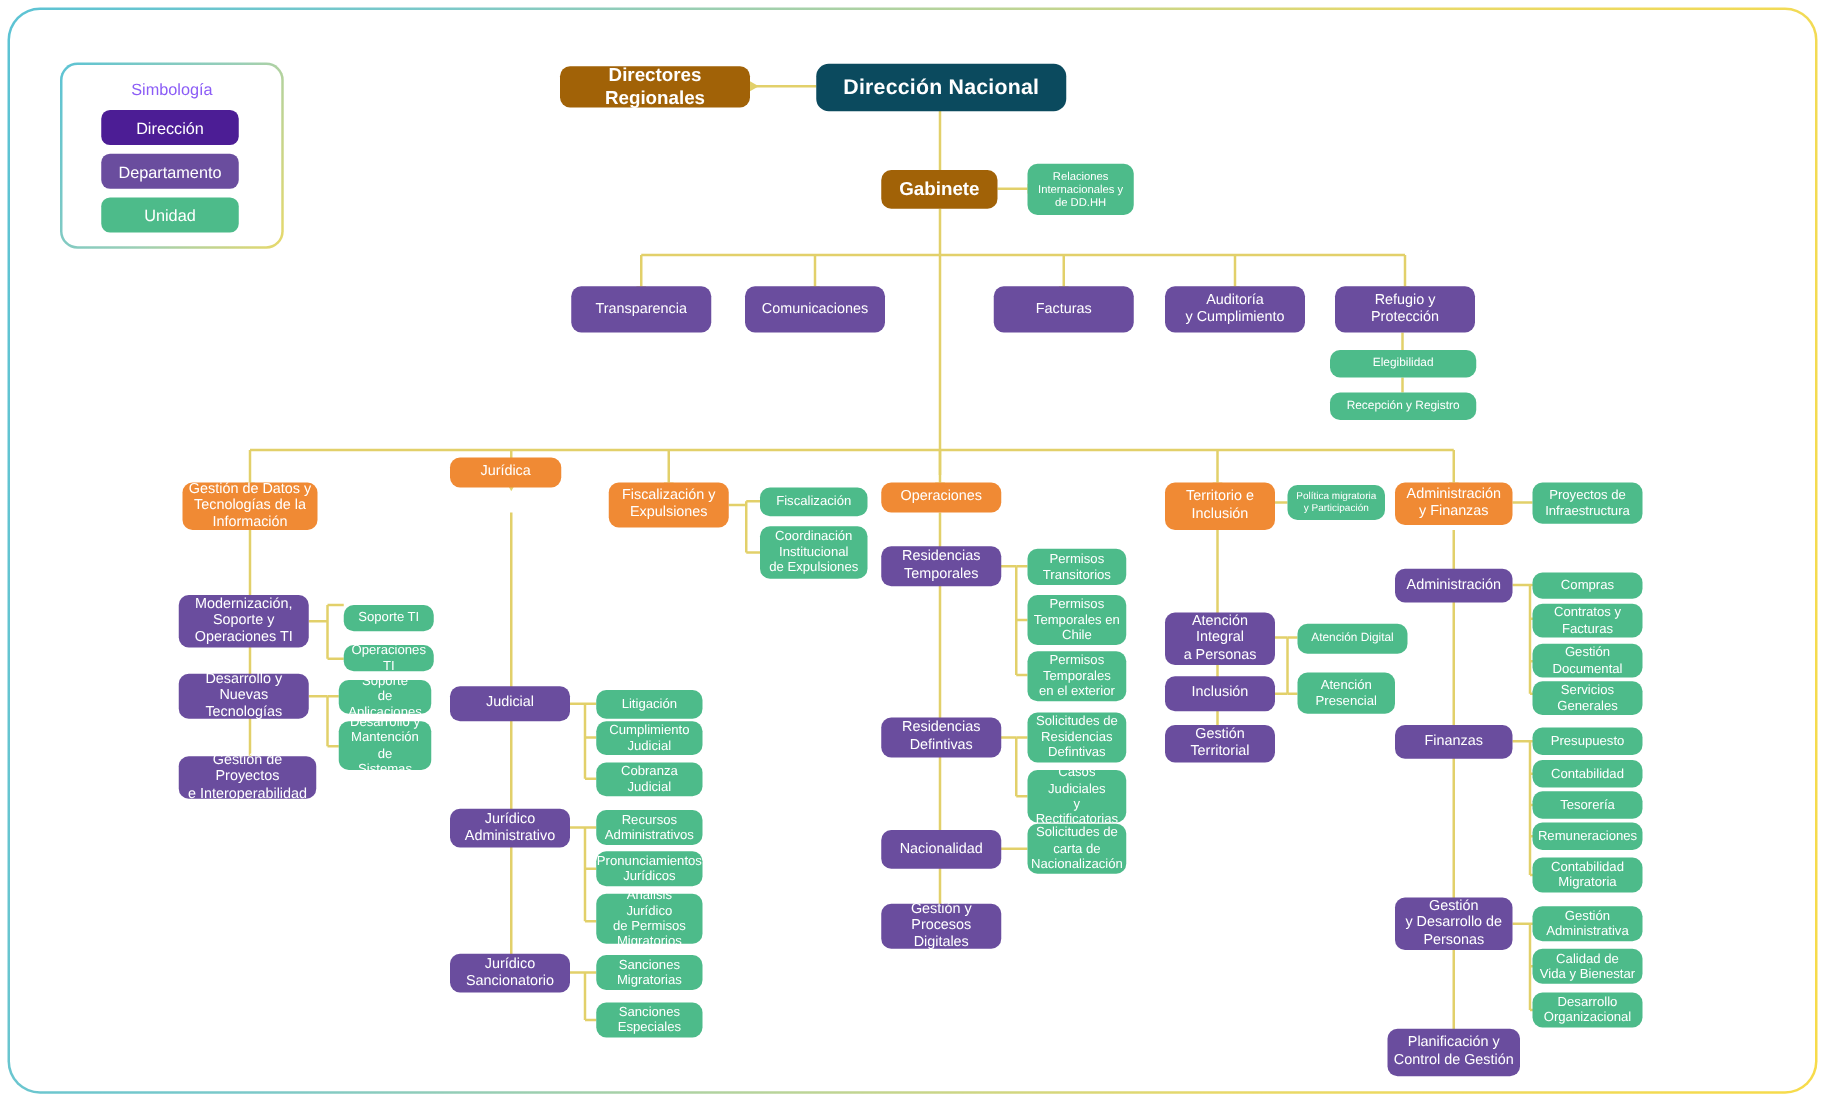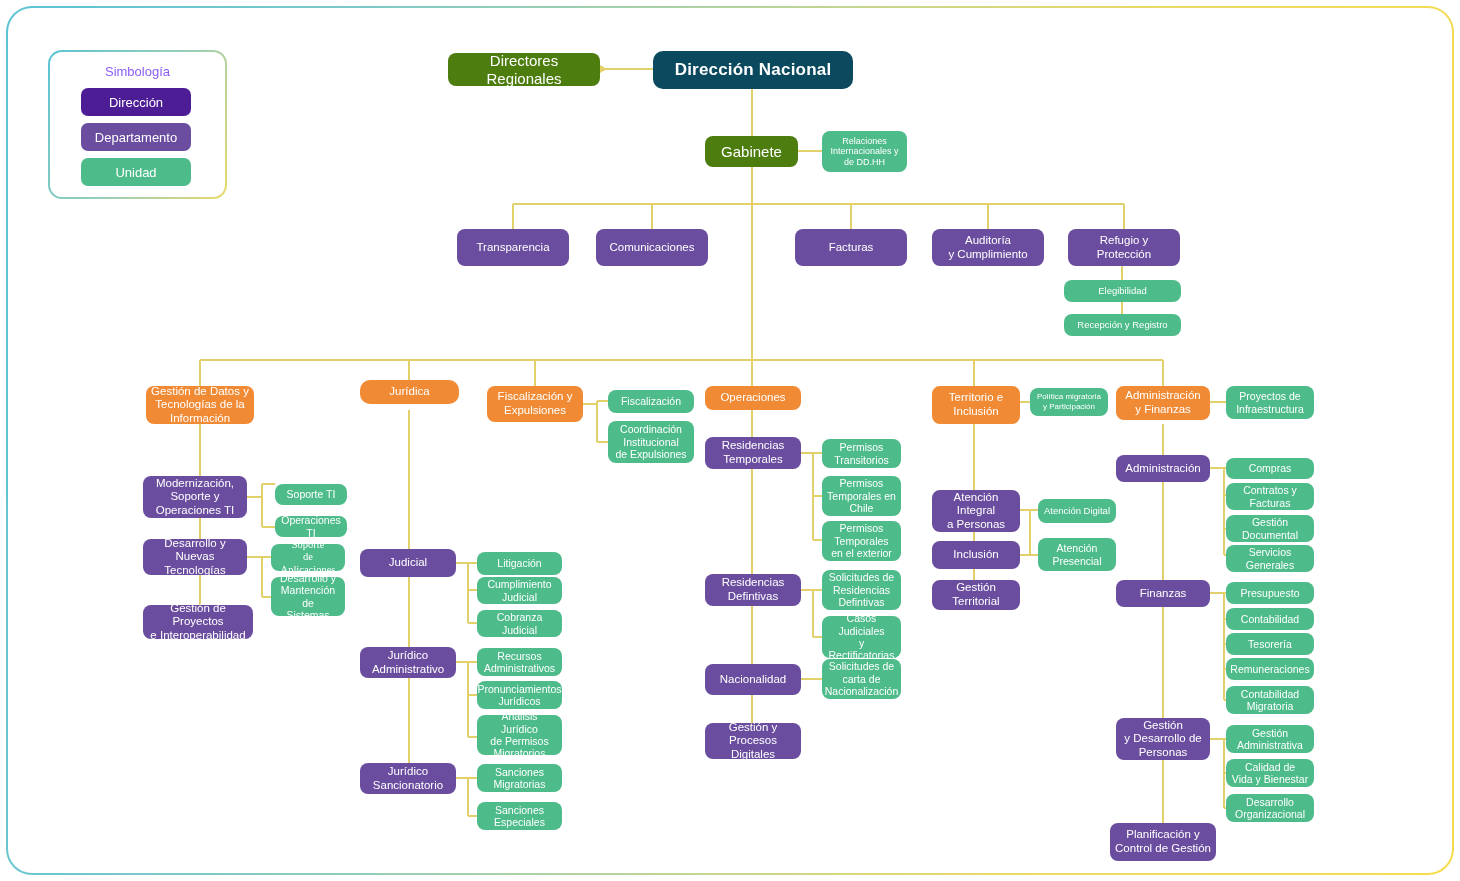--- a/index.html
+++ b/index.html
@@ -23,21 +23,21 @@
   #canvas{position:absolute;left:0;top:0;width:1460px;height:881px;}
   #wires{position:absolute;left:0;top:0;width:1460px;height:881px;pointer-events:none;}
 
   .node{
     position:absolute;box-sizing:border-box;
     display:flex;align-items:center;justify-content:center;text-align:center;
     border-radius:8px;color:#ffffff;line-height:1.18;
     padding:3px 5px;white-space:pre-line;
   }
   .n-root{background:#0b4a5e;font-weight:bold;font-size:17px;border-radius:10px;letter-spacing:.2px;}
-  .n-cyan{background:#4d7c0f;font-size:15px;}
+  .n-cyan{background:#a16207;font-size:15px;font-weight:bold;}
   .n-dir{background:#f08a34;font-size:11.5px;}
   .n-dept{background:#6a4d9e;font-size:11.5px;}
   .n-unit{background:#4dbb8a;font-size:10.5px;}
   .n-unit-sm{background:#4dbb8a;font-size:8px;line-height:1.22;}
   #legend-box{position:absolute;left:48px;top:50px;width:175px;height:145px;
     border-radius:14px;padding:2px;
     background:linear-gradient(120deg,#5cc3d4 0%,#9bcfb6 55%,#e8d96a 100%);}
   #legend-inner{position:absolute;left:2px;top:2px;right:2px;bottom:2px;border-radius:12px;background:#fff;}
   .legend-title{position:absolute;left:0;right:0;top:12px;text-align:center;
     font-size:13px;color:#8b5cf6;}
@@ -206,29 +206,29 @@
     <div class="node n-dir" style="left:146px;top:386px;width:108px;height:38px;">Gestión de Datos y
 Tecnologías de la
 Información</div>
     <div class="node n-dept" style="left:143px;top:476px;width:104px;height:42px;">Modernización,
 Soporte y
 Operaciones TI</div>
     <div class="node n-unit" style="left:275px;top:484px;width:72px;height:21px;">Soporte TI</div>
     <div class="node n-unit" style="left:275px;top:516px;width:72px;height:21px;">Operaciones TI</div>
     <div class="node n-dept" style="left:143px;top:539px;width:104px;height:36px;">Desarrollo y Nuevas
 Tecnologías</div>
-    <div class="node n-unit" style="left:271px;top:544px;width:74px;height:27px;font-family:Liberation Serif, serif;">Soporte
+    <div class="node n-unit" style="left:271px;top:544px;width:74px;height:27px;">Soporte
 de Aplicaciones</div>
     <div class="node n-unit" style="left:271px;top:577px;width:74px;height:39px;">Desarrollo y
 Mantención de
 Sistemas</div>
     <div class="node n-dept" style="left:143px;top:605px;width:110px;height:34px;">Gestión de Proyectos
 e Interoperabilidad</div>
 
-    <div class="node n-dir" style="left:360px;top:380px;width:99px;height:24px;border-radius:10px;">Jurídica</div>
+    <div class="node n-dir" style="left:360px;top:366px;width:89px;height:24px;">Jurídica</div>
     <div class="node n-dept" style="left:360px;top:549px;width:96px;height:28px;">Judicial</div>
     <div class="node n-unit" style="left:477px;top:552px;width:85px;height:23px;">Litigación</div>
     <div class="node n-unit" style="left:477px;top:577px;width:85px;height:27px;">Cumplimiento
 Judicial</div>
     <div class="node n-unit" style="left:477px;top:610px;width:85px;height:27px;">Cobranza
 Judicial</div>
     <div class="node n-dept" style="left:360px;top:647px;width:96px;height:31px;">Jurídico
 Administrativo</div>
     <div class="node n-unit" style="left:477px;top:648px;width:85px;height:28px;">Recursos
 Administrativos</div>
@@ -277,21 +277,21 @@
     <div class="node n-dept" style="left:705px;top:723px;width:96px;height:36px;">Gestión y
 Procesos Digitales</div>
 
     <div class="node n-dir" style="left:932px;top:386px;width:88px;height:38px;">Territorio e
 Inclusión</div>
     <div class="node n-unit-sm" style="left:1030px;top:388px;width:78px;height:28px;">Política migratoria
 y Participación</div>
     <div class="node n-dept" style="left:932px;top:490px;width:88px;height:42px;">Atención
 Integral
 a Personas</div>
-    <div class="node n-unit" style="left:1038px;top:499px;width:78px;height:24px;font-size:9.5px;">Atención Digital</div>
+    <div class="node n-unit" style="left:1038px;top:499px;width:88px;height:24px;font-size:9.5px;">Atención Digital</div>
     <div class="node n-unit" style="left:1038px;top:538px;width:78px;height:33px;">Atención
 Presencial</div>
     <div class="node n-dept" style="left:932px;top:541px;width:88px;height:28px;">Inclusión</div>
     <div class="node n-dept" style="left:932px;top:580px;width:88px;height:30px;">Gestión
 Territorial</div>
 
     <div class="node n-dir" style="left:1116px;top:386px;width:94px;height:34px;">Administración
 y Finanzas</div>
     <div class="node n-unit" style="left:1226px;top:386px;width:88px;height:33px;">Proyectos de
 Infraestructura</div>

